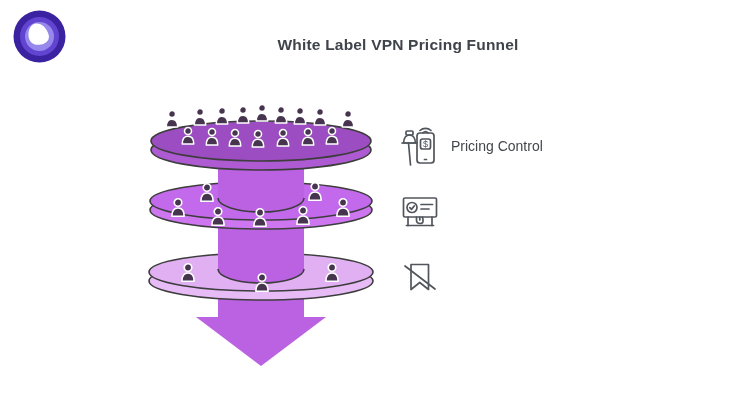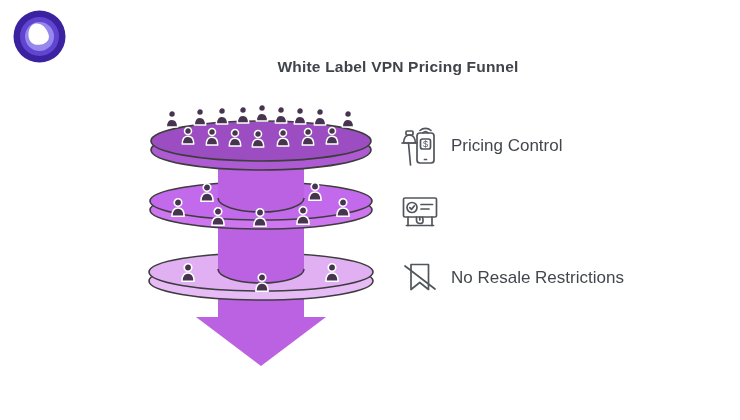--- a/index.html
+++ b/index.html
@@ -5,28 +5,27 @@
   html,body{margin:0;padding:0;background:#fff;}
   .canvas{
     position:relative;width:740px;height:420px;background:#ffffff;
     font-family:"Liberation Sans", sans-serif;overflow:hidden;
   }
   .logo{position:absolute;left:13px;top:10px;width:53px;height:53px;}
   .title{
     position:absolute;left:398px;top:36px;transform:translateX(-50%);
     white-space:nowrap;font-size:15.5px;font-weight:700;color:#3f434a;
     letter-spacing:.2px;
-    margin-top:22px;
   }
   .funnel-svg{position:absolute;left:140px;top:95px;width:250px;height:290px;}
   .disc-outline{stroke-width:1.6;}
   .features{position:absolute;left:400px;top:124px;width:300px;}
   .feature-row{position:absolute;left:0;display:flex;align-items:center;height:44px;}
   .feature-row .icon{width:40px;height:44px;flex:0 0 40px;}
-  .feature-label{margin-left:11px;font-size:17px;color:#43474d;white-space:nowrap;}
+  .feature-label{margin-left:11px;font-size:14px;color:#43474d;white-space:nowrap;}
   .row-0{top:0px;} .row-1{top:66px;} .row-2{top:132px;}
   .icon svg{display:block;}
   .icon-stroke{fill:none;stroke-width:1.7;stroke-linecap:round;stroke-linejoin:round;}
 </style>
 </head>
 <body>
 
 <div class="canvas">
 
   <svg class="logo" viewBox="0 0 53 53">
@@ -145,17 +144,16 @@
 
     <div class="feature-row row-2">
       <div class="icon">
         <svg viewBox="0 0 40 44">
           <g class="icon-stroke" stroke="#51565c">
             <path d="M11,8.5 H28.5 V33.5 L19.75,26.5 L11,33.5 Z"></path>
             <path d="M5,10 L35,33"></path>
           </g>
         </svg>
       </div>
-      <div class="feature-label">No Resale Restrictions</div>
     </div>
 
   </div>
 </div>
 
 </body></html>

